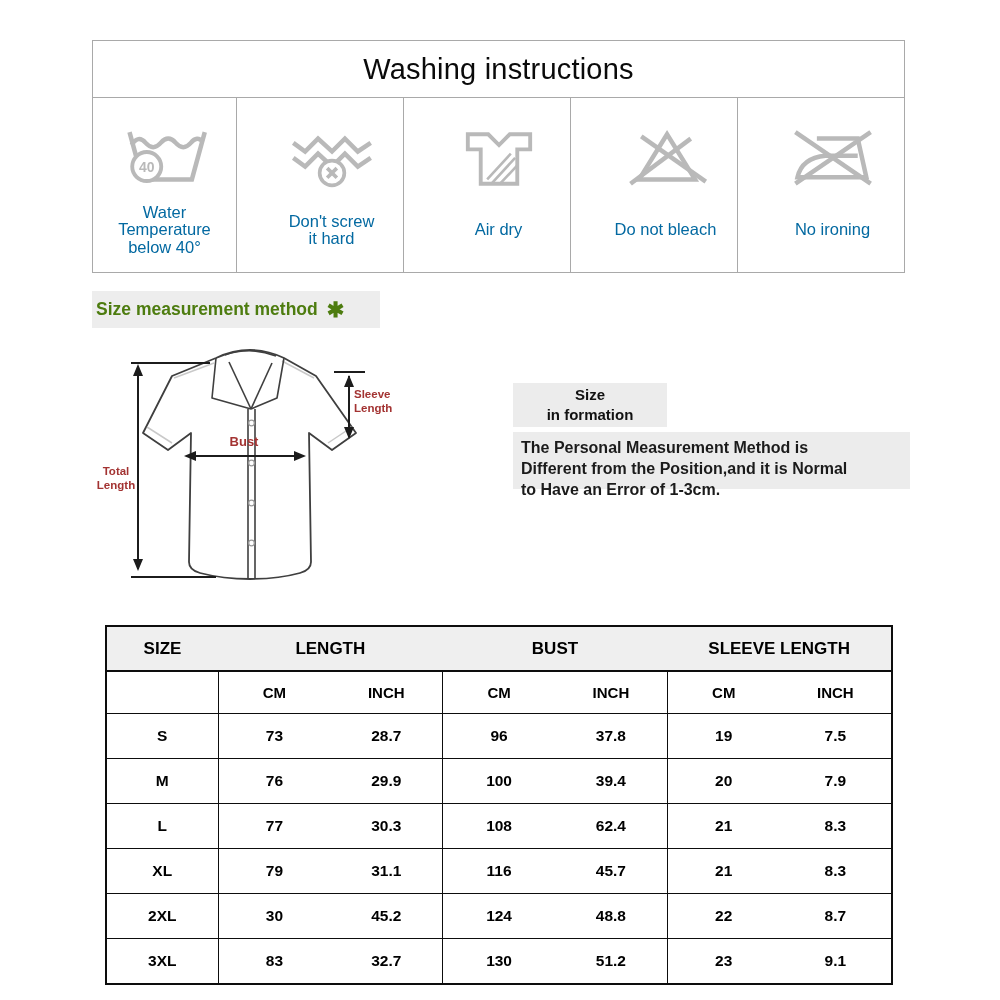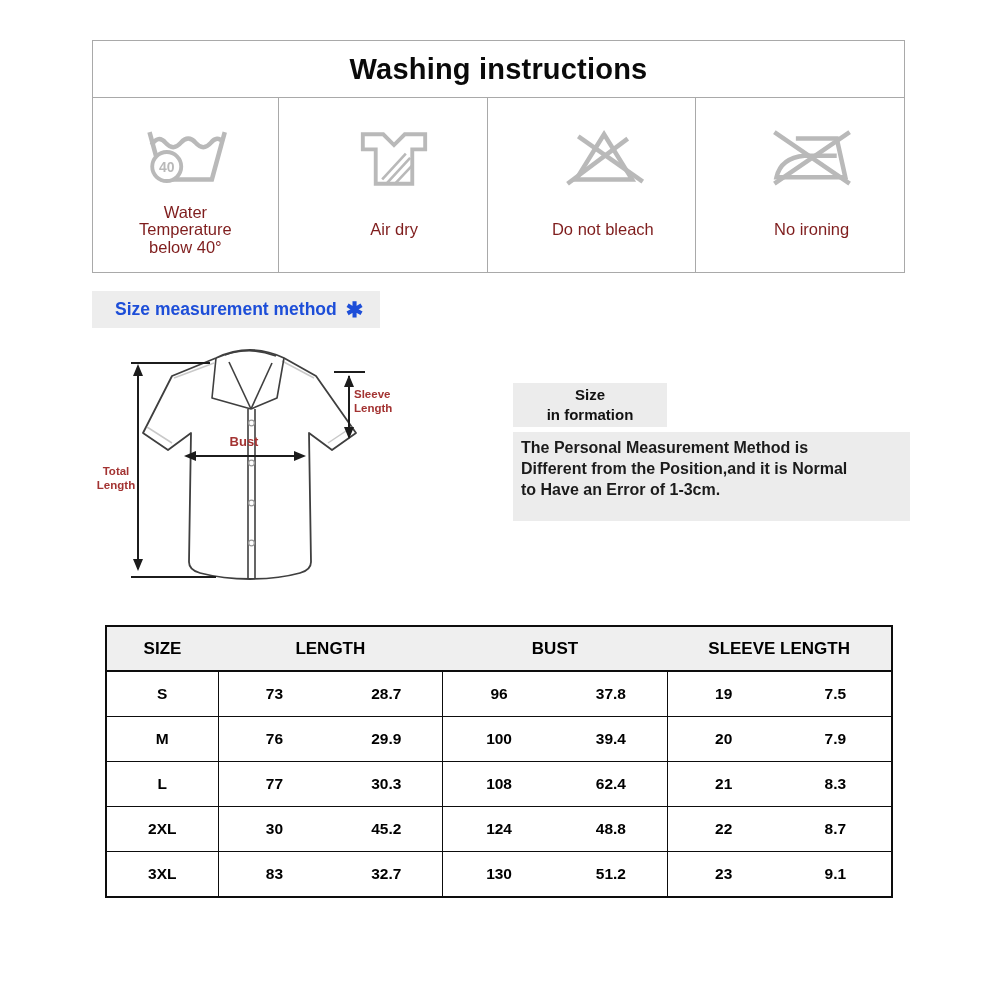--- a/index.html
+++ b/index.html
@@ -2,43 +2,43 @@
 <html><head>
 <meta charset="utf-8">
 <style>
   html,body{margin:0;padding:0;background:#ffffff;}
   body{font-family:"Liberation Sans", sans-serif;color:#111;}
   #page{position:relative;width:1000px;height:1000px;background:#fff;overflow:hidden;}
 
   
   .wash{position:absolute;left:92px;top:40px;width:813px;border:1px solid #a9a9a9;background:#fff;box-sizing:border-box;}
   .wash-title{height:56px;border-bottom:1px solid #a9a9a9;display:flex;align-items:center;justify-content:center;
-              font-size:29px;font-weight:bold;letter-spacing:.2px;color:#0a0a0a;}
+              font-size:29px;font-weight:normal;letter-spacing:.2px;color:#0a0a0a;}
   .wash-cells{display:flex;height:174px;gap:23px;}
   .wash-cell{flex:1;border-right:1px solid #a9a9a9;display:flex;flex-direction:column;align-items:center;padding-top:20px;box-sizing:border-box;}
   .wash-cell:last-child{border-right:none;}
   .wash-icon{height:82px;display:flex;align-items:center;justify-content:center;}
   .wash-label{flex:1;display:flex;align-items:center;justify-content:center;text-align:center;
-              font-size:16.5px;line-height:1.04;color:#7f1d1d;padding-bottom:12px;}
+              font-size:16.5px;line-height:1.04;color:#0369a1;padding-bottom:12px;}
   .w1{max-width:118px;} .w2{max-width:88px;} .w3{white-space:nowrap;}
 
   
   .method-head{position:absolute;left:92px;top:291px;width:288px;height:37px;background:#ededed;
-               display:flex;align-items:center;padding-left:23px;box-sizing:border-box;
-               font-size:17.5px;font-weight:bold;color:#1d4ed8;}
+               display:flex;align-items:center;padding-left:4px;box-sizing:border-box;
+               font-size:17.5px;font-weight:bold;color:#4d7c0f;}
   .method-head .ast{margin-left:9px;font-size:21px;line-height:1;}
 
   
   .shirt{position:absolute;left:88px;top:338px;}
 
   
   .info-title{position:absolute;left:513px;top:383px;width:154px;height:44px;background:#ececec;
               display:flex;flex-direction:column;align-items:center;justify-content:center;
               font-size:15px;font-weight:600;line-height:1.35;color:#111;}
-  .info-note{position:absolute;left:513px;top:432px;width:397px;height:89px;background:#ececec;
+  .info-note{position:absolute;left:513px;top:432px;width:397px;height:57px;background:#ececec;
              box-sizing:border-box;padding:6px 8px;font-size:16px;font-weight:bold;line-height:1.3;color:#1b1b1b;}
   .info-note div{white-space:nowrap;}
 
   
   .size-table{position:absolute;left:105px;top:625px;width:788px;border-collapse:collapse;table-layout:fixed;
               text-align:center;font-weight:bold;color:#000;border:2.5px solid #0d0d0d;}
   .size-table th{background:#efefef;border-bottom:2px solid #0d0d0d;font-size:17px;height:41px;font-weight:bold;}
   .size-table td{border-bottom:1.6px solid #0d0d0d;font-size:15.5px;}
   .size-table tr.units td{height:39px;font-size:15px;}
   .size-table tr.data td{height:42px;}
@@ -60,20 +60,33 @@
             <path d="M9 19 Q15 9 22 17 Q29 25 36 17 Q43 9 50 17 Q57 25 64 17 Q70 10 75 16"></path>
             <circle cx="23" cy="39" r="13.5" fill="#ffffff" stroke-width="3.6"></circle>
             <text x="23" y="44" text-anchor="middle" font-size="13" font-weight="bold" fill="#b9b9b9" stroke="none">40</text>
           </svg>
         </div>
         <div class="wash-label">
           <span class="w1">Water Temperature below 40°</span>
         </div>
       </div>
 
+      <div class="wash-cell">
+        <div class="wash-icon">
+          <svg width="86" height="70" viewBox="0 0 80 64" fill="none" stroke="#b9b9b9" stroke-width="4.2">
+            <path d="M4 17 L15 25 L27 13 L40 25 L52 13 L64 25 L76 17"></path>
+            <path d="M4 31 L15 39 L27 27 L40 39 L52 27 L64 39 L76 31"></path>
+            <circle cx="40" cy="45" r="11.5" fill="#ffffff" stroke-width="3.4"></circle>
+            <path d="M35.5 40.5 L44.5 49.5 M44.5 40.5 L35.5 49.5" stroke-width="3.4"></path>
+          </svg>
+        </div>
+        <div class="wash-label">
+          <span class="w2">Don't screw it hard</span>
+        </div>
+      </div>
 
       <div class="wash-cell">
         <div class="wash-icon">
           <svg width="86" height="70" viewBox="0 0 80 64" fill="none" stroke="#b9b9b9" stroke-width="3.6">
             <path d="M11 9 H30 L40 19 L50 9 H69 V23 H57 V55 H23 V23 H11 Z"></path>
             <path d="M29 51 L51 27 M33 55 L55 31 M41 55 L57 38" stroke-width="2.4"></path>
           </svg>
         </div>
         <div class="wash-label">
           <span class="w3">Air dry</span>
@@ -191,20 +204,29 @@
         <col>
         <col>
     </colgroup>
     <thead>
       <tr>
         <th>SIZE</th>
         <th colspan="2">LENGTH</th>
         <th colspan="2">BUST</th>
         <th colspan="2">SLEEVE LENGTH</th>
       </tr>
+      <tr class="units">
+        <td></td>
+        <td class="gl">CM</td>
+        <td>INCH</td>
+        <td class="gl">CM</td>
+        <td>INCH</td>
+        <td class="gl">CM</td>
+        <td>INCH</td>
+      </tr>
     </thead>
     <tbody>
       <tr class="data">
         <td>S</td>
         <td class="gl">73</td>
         <td>28.7</td>
         <td class="gl">96</td>
         <td>37.8</td>
         <td class="gl">19</td>
         <td>7.5</td>
@@ -221,20 +243,29 @@
       <tr class="data">
         <td>L</td>
         <td class="gl">77</td>
         <td>30.3</td>
         <td class="gl">108</td>
         <td>62.4</td>
         <td class="gl">21</td>
         <td>8.3</td>
       </tr>
       <tr class="data">
+        <td>XL</td>
+        <td class="gl">79</td>
+        <td>31.1</td>
+        <td class="gl">116</td>
+        <td>45.7</td>
+        <td class="gl">21</td>
+        <td>8.3</td>
+      </tr>
+      <tr class="data">
         <td>2XL</td>
         <td class="gl">30</td>
         <td>45.2</td>
         <td class="gl">124</td>
         <td>48.8</td>
         <td class="gl">22</td>
         <td>8.7</td>
       </tr>
       <tr class="data">
         <td>3XL</td>

